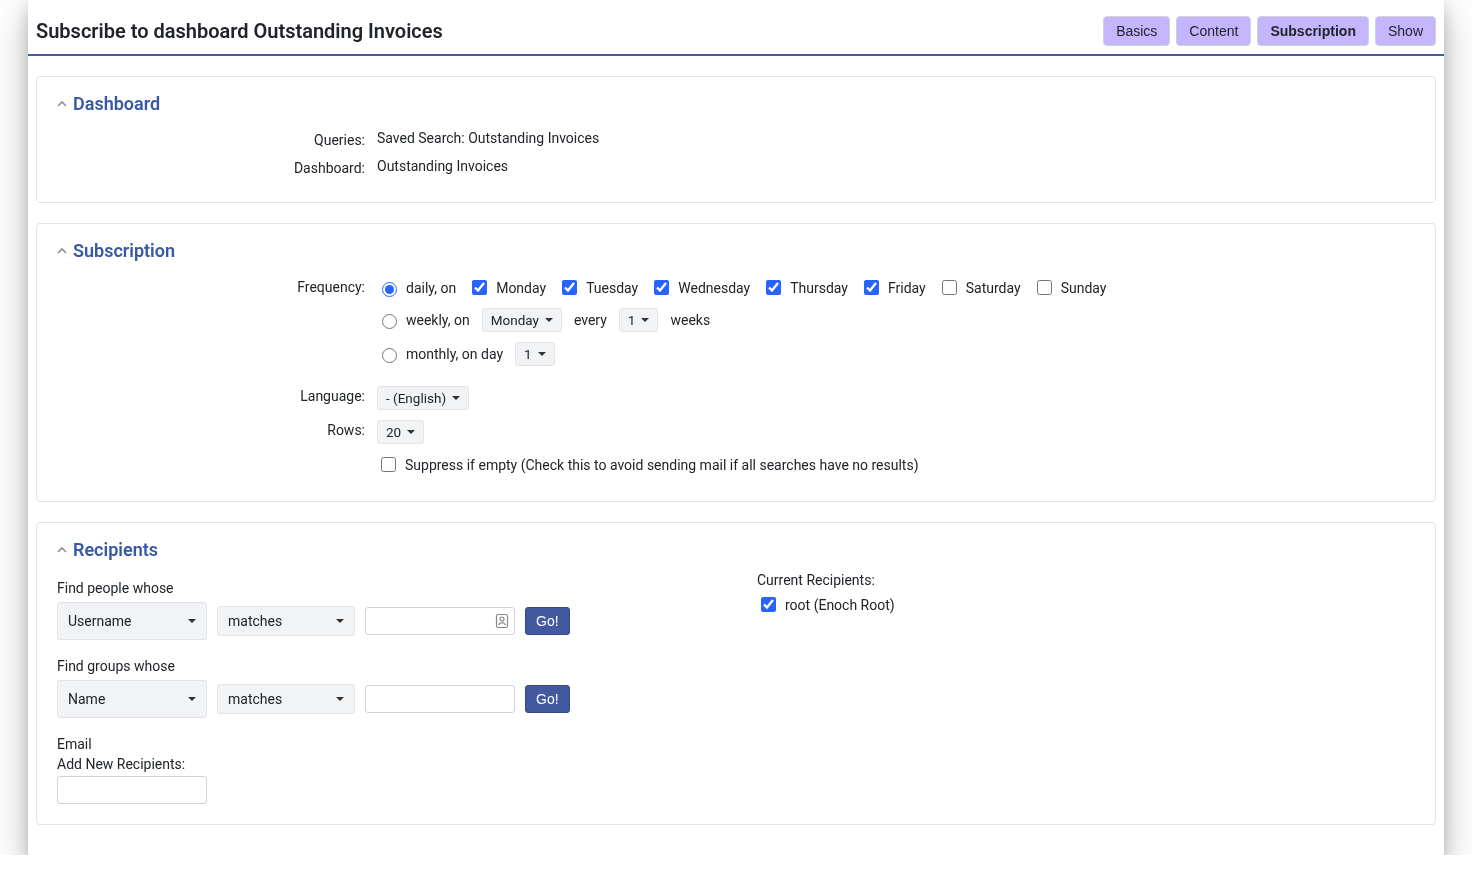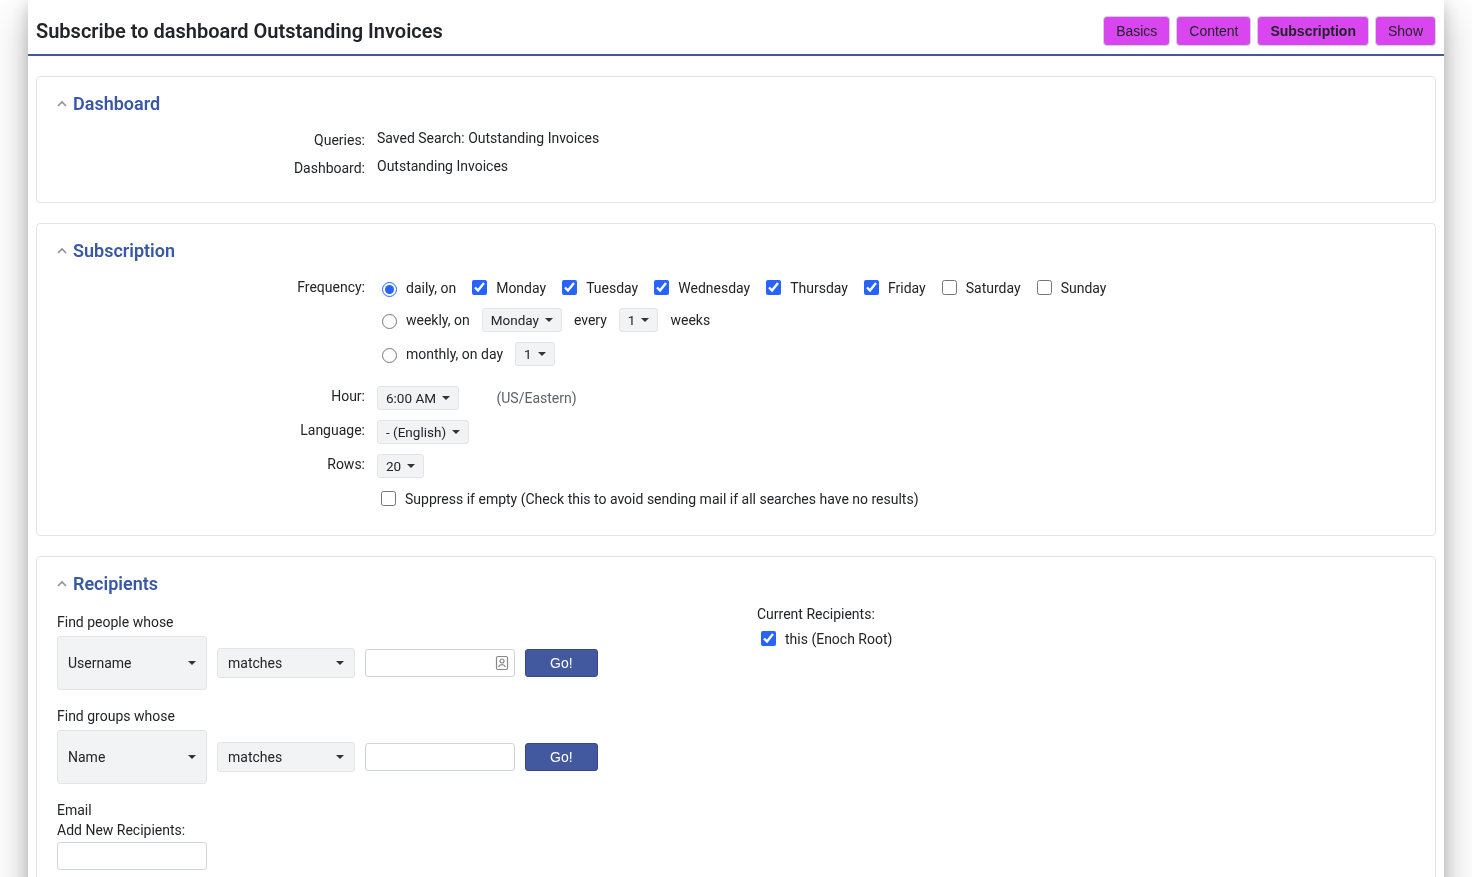--- a/index.html
+++ b/index.html
@@ -26,21 +26,21 @@
     align-items: center;
     padding: 10px 8px 8px 8px;
   }
   .header h1 {
     font-size: 20px;
     font-weight: 600;
     margin:0;
   }
   .tabs { display:flex; gap:6px; }
   .tab-btn {
-    background:#d946ef;
+    background:#c4b5fd;
     border:1px solid #ced4da;
     border-radius:4px;
     padding:6px 12px;
     font-size:14px;
     cursor:pointer;
     color:#212529;
   }
   .tab-btn.active { font-weight:700; }
   .hr-blue {
     border:none;
@@ -137,21 +137,21 @@
     align-items:center;
     margin:6px 0 18px 0;
   }
   .sel {
     display:flex;
     align-items:center;
     justify-content:space-between;
     background:#f1f3f5;
     border:1px solid #e1e4e8;
     border-radius:3px;
-    padding:18px 10px;
+    padding:10px 10px;
     font-size:14px;
     cursor:pointer;
     width:150px;
   }
   .sel .tri, .sel-wide .tri {
     width:0;height:0;
     border-left:4px solid transparent;
     border-right:4px solid transparent;
     border-top:4px solid #333;
   }
@@ -181,21 +181,21 @@
     transform:translateY(-50%);
     width:14px; height:16px;
     color:#888;
     pointer-events:none;
   }
   .go-btn {
     background:#4259a0;
     color:#fff;
     border:1px solid #35498a;
     border-radius:3px;
-    padding:5px 24px;
+    padding:5px 10px;
     font-size:14px;
     cursor:pointer;
   }
   .section-sublabel {
     font-size:14px;
     color:#212529;
     margin:8px 0 4px 0;
   }
   .cr-title { font-size:14px; margin-bottom:6px; }
 </style>
@@ -304,30 +304,20 @@
             <span>monthly, on day</span>
           </span>
           <span class="dd">
                 <span>1</span>
                 <span class="tri"></span>
               </span>
         </div>
       </div>
     </div>
 
-    <div class="form-row">
-      <div class="form-label">Hour:</div>
-      <div class="form-value">
-        <span class="dd">
-              <span>6:00 AM</span>
-              <span class="tri"></span>
-            </span>
-        <span class="muted" style="margin-left:34px;">(US/Eastern)</span>
-      </div>
-    </div>
 
     <div class="form-row">
       <div class="form-label">Language:</div>
       <div class="form-value">
         <span class="dd">
               <span>- (English)</span>
               <span class="tri"></span>
             </span>
       </div>
     </div>
@@ -404,20 +394,20 @@
 
         <div class="section-sublabel" style="margin-top:6px;">Email</div>
         <div class="section-sublabel" style="margin-top:4px;">Add New Recipients:</div>
         <input class="txt" style="width: 150px;" type="text">
       </div>
 
       <div class="recipients-right">
         <div class="cr-title">Current Recipients:</div>
         <div class="chk-wrap">
           <input type="checkbox" checked="" style="">
-          <span>this (Enoch Root)</span>
+          <span>root (Enoch Root)</span>
         </div>
       </div>
     </div>
   </div>
 
   </div>
 </div>
 
 </body></html>

